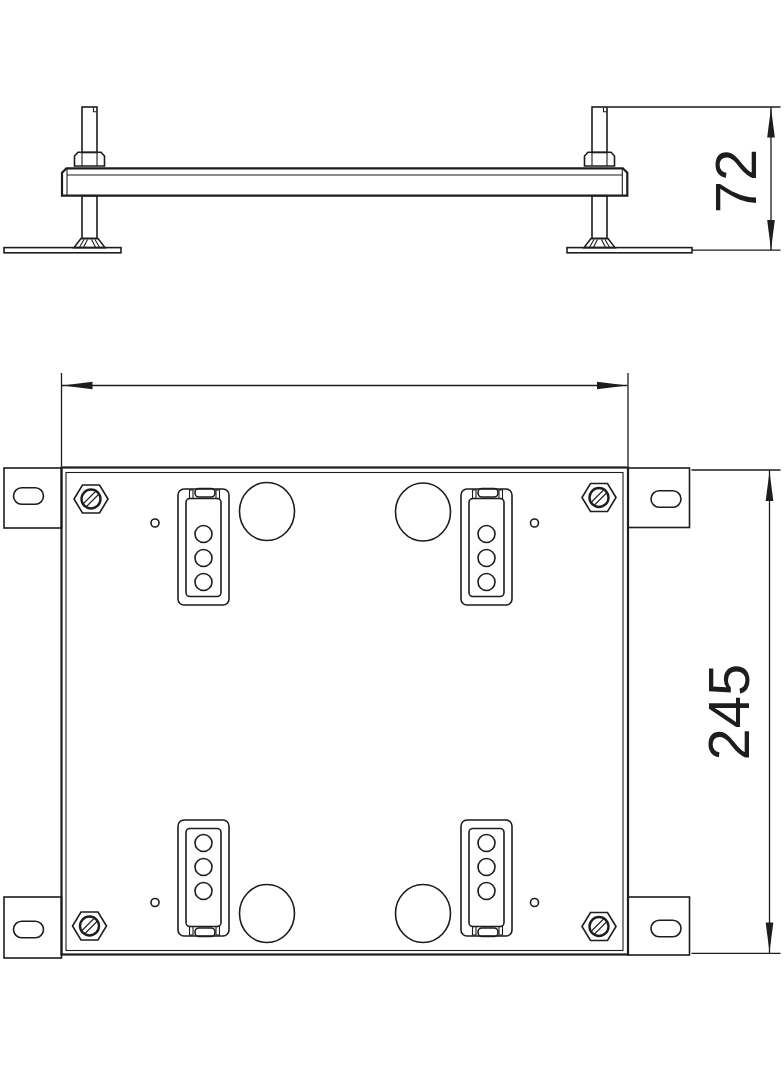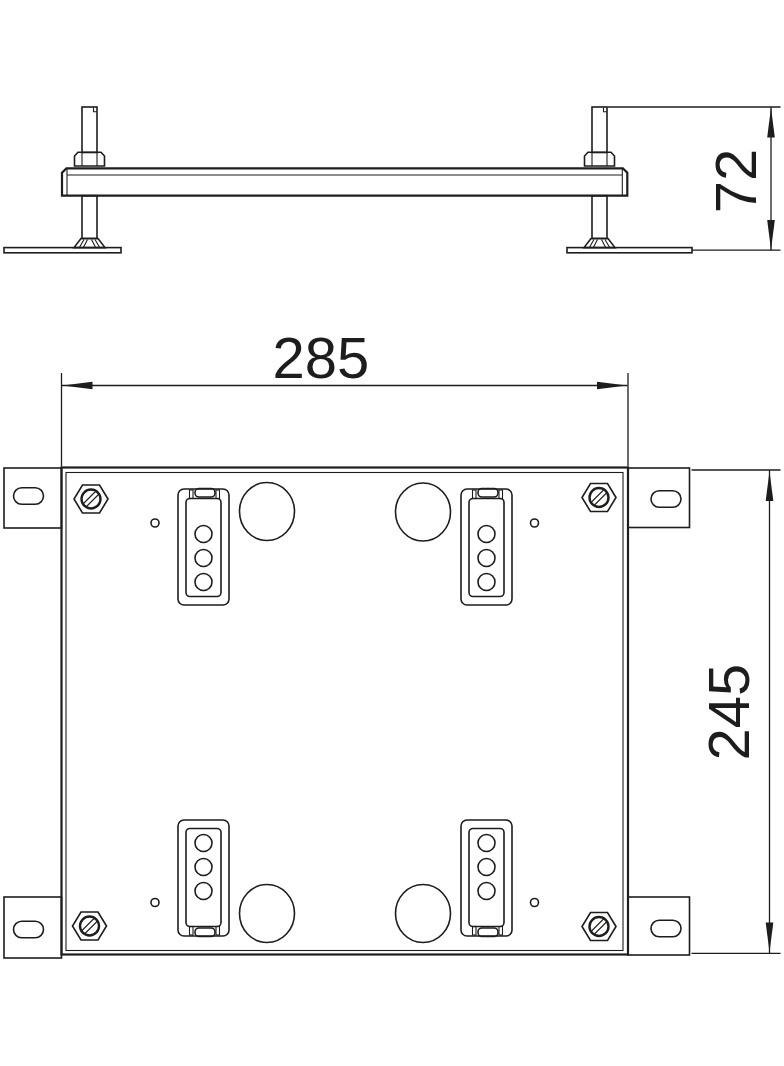--- a/index.html
+++ b/index.html
@@ -121,19 +121,18 @@
     <g>
       <line x1="691.5" y1="470" x2="780.5" y2="470" class="s dim"></line>
       <line x1="691.5" y1="953.3" x2="780.5" y2="953.3" class="s dim"></line>
       <line x1="769.5" y1="470.3" x2="769.5" y2="953.2" class="s dim"></line>
       <use href="#arrow" transform="translate(769.5,471) rotate(90)"></use>
       <use href="#arrow" transform="translate(769.5,952.5) rotate(-90)"></use>
     </g>
   </g>
 </svg>
 
-<div class="dim-label" style="left:241px;top:329px;width:160px;">285</div>
 
 <div class="dim-label rot" style="left:676px;top:152px;width:120px;height:58px;">72</div>
 
 <div class="dim-label rot" style="left:649px;top:683px;width:160px;height:58px;">245</div>
 
 </div>
 
 </body></html>

